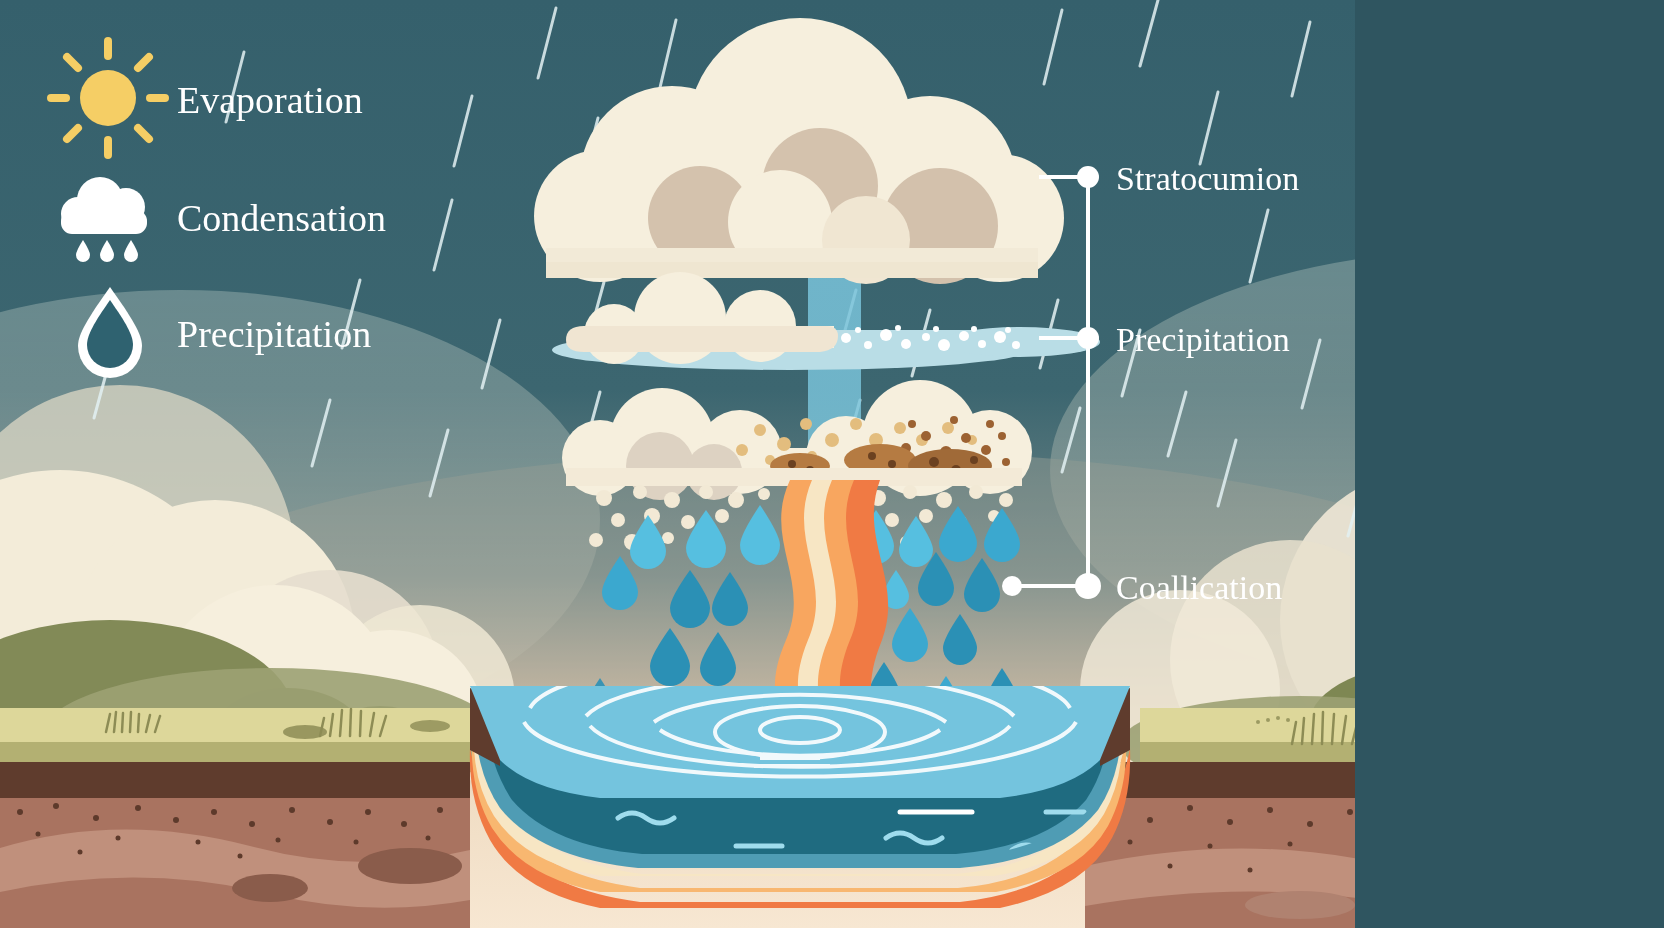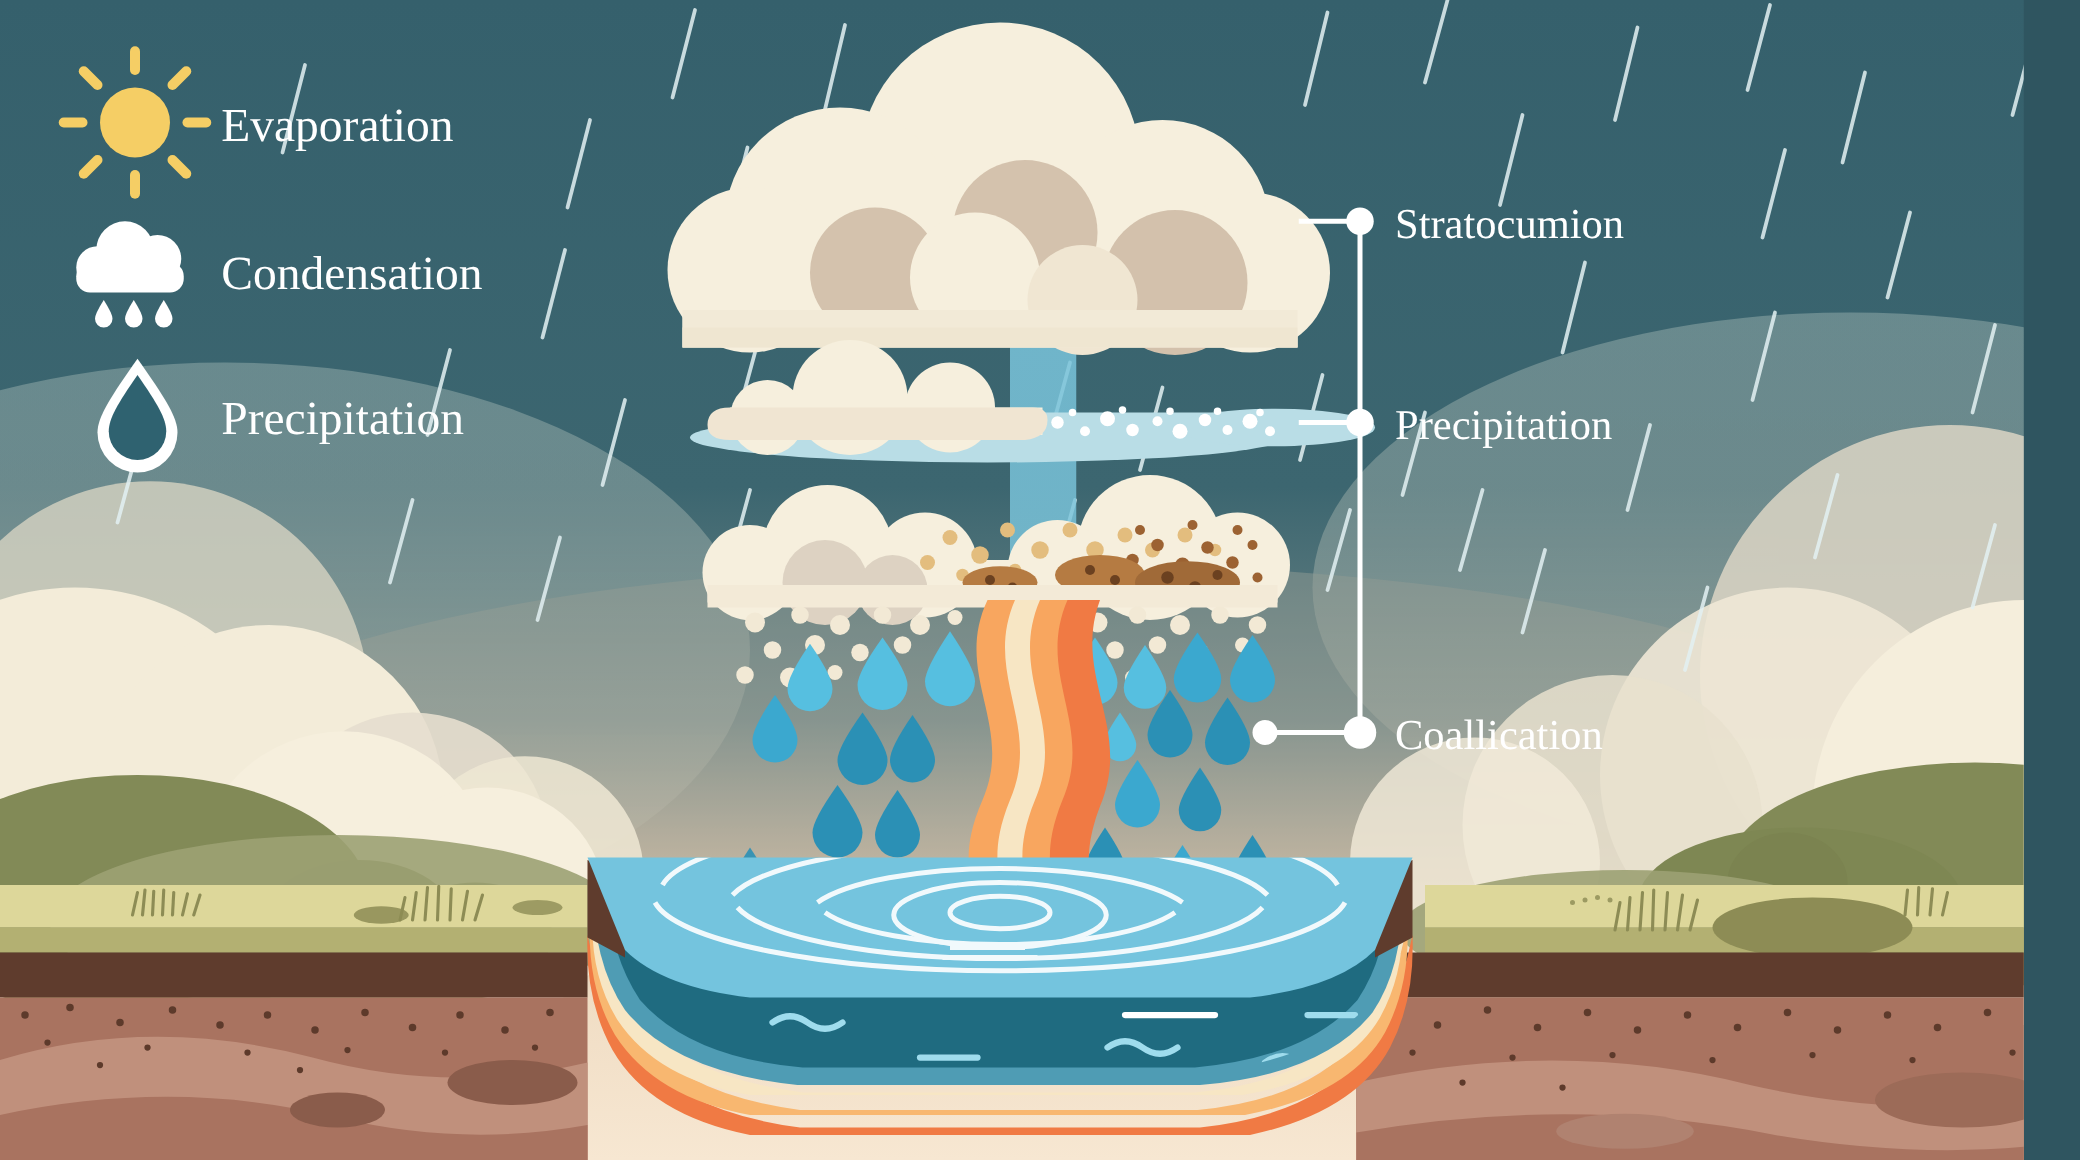--- a/index.html
+++ b/index.html
@@ -1,17 +1,17 @@
 <!DOCTYPE html>
 <html><head>
 <meta charset="utf-8">
 <style>
   html,body{margin:0;padding:0;background:#2f5560;}
   body{font-family:"Liberation Serif", serif;}
-  #stage{position:relative;width:1619px;height:928px;overflow:hidden;}
+  #stage{position:relative;width:1355px;height:928px;overflow:hidden;}
   #stage svg{display:block;}
   .lbl{fill:#ffffff;font-family:"Liberation Serif", serif;}
   .legend-lbl{font-size:38px;}
   .callout-lbl{font-size:34px;}
 </style>
 </head>
 <body>
 
 <div id="stage">
 <svg width="1664" height="928" viewBox="0 0 1664 928" xmlns="http://www.w3.org/2000/svg">

